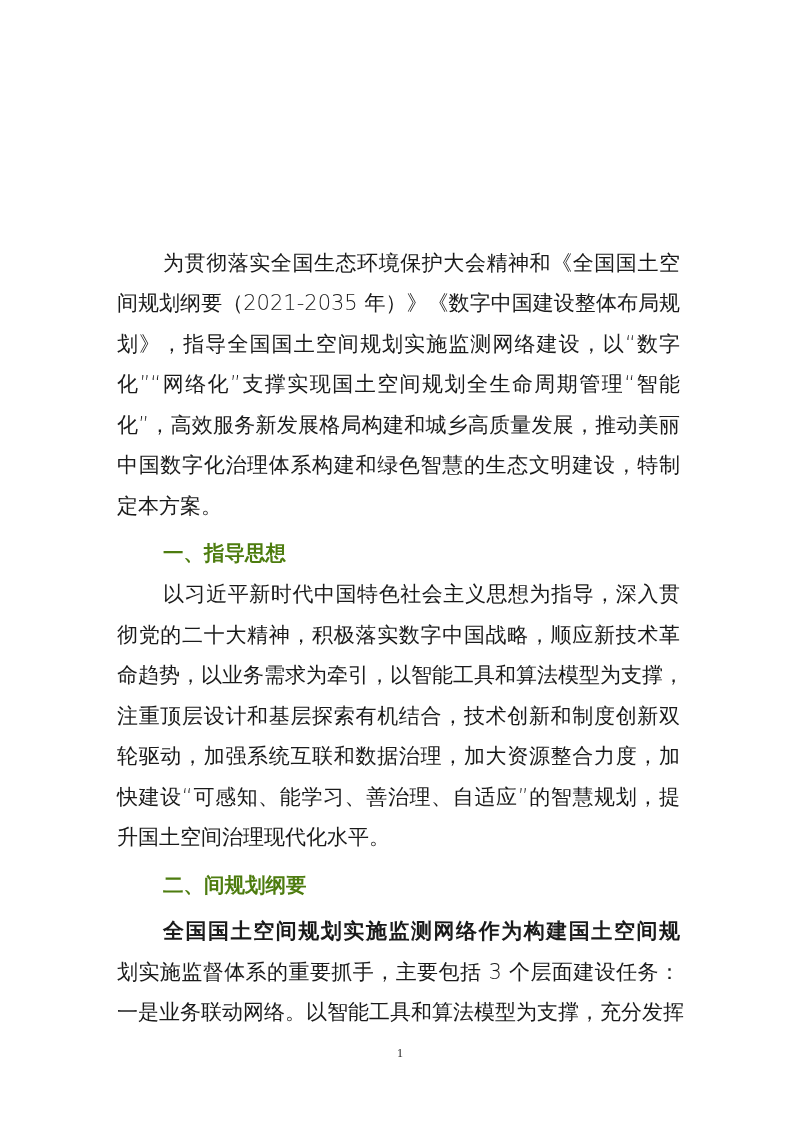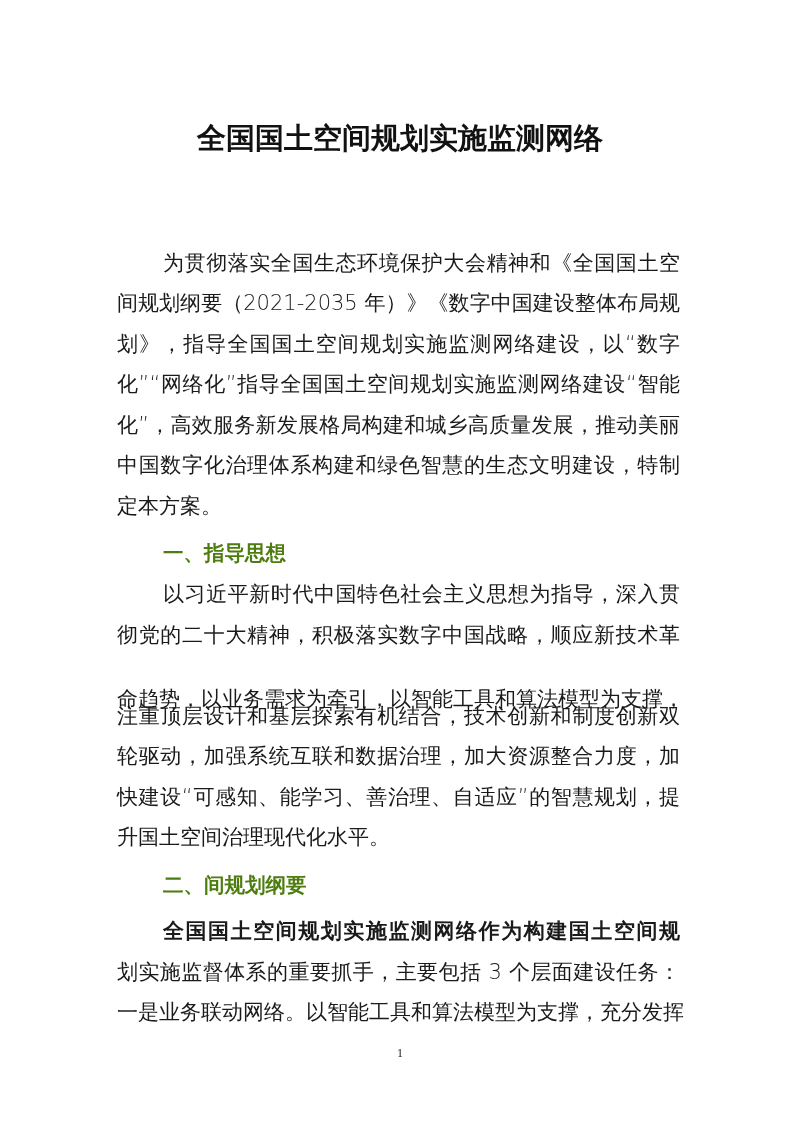--- a/index.html
+++ b/index.html
@@ -17,37 +17,36 @@
   .heading { position: absolute; left: 163px; font-size: 20.5px; line-height: 30px; height: 30px;
              font-weight: bold; color: #4d7c0f; font-family: "DejaVu Sans", "Liberation Sans", sans-serif; }
   .pagenum { position: absolute; left: 0; width: 800px; text-align: center; top: 1046px;
              font-size: 12px; color: #222; font-family: "Liberation Serif", serif; }
 </style>
 </head>
 <body>
 
 <div class="page">
 
-  <div class="title" style="top:118px;">全国国土空间规划实施监测网络</div>
 
   <div>
     <div class="line indent" style="top:248px;">为贯彻落实全国生态环境保护大会精神和《全国国土空</div>
     <div class="line" style="top:288px;">间规划纲要（2021-2035 年）》《数字中国建设整体布局规</div>
     <div class="line" style="top:329px;">划》，指导全国国土空间规划实施监测网络建设，以“数字</div>
-    <div class="line" style="top:369px;">化”“网络化”指导全国国土空间规划实施监测网络建设“智能</div>
+    <div class="line" style="top:369px;">化”“网络化”支撑实现国土空间规划全生命周期管理“智能</div>
     <div class="line" style="top:410px;">化”，高效服务新发展格局构建和城乡高质量发展，推动美丽</div>
     <div class="line" style="top:450px;">中国数字化治理体系构建和绿色智慧的生态文明建设，特制</div>
     <div class="line last" style="top:491px;">定本方案。</div>
   </div>
 
   <div>
     <div class="heading" style="top:538px;">一、指导思想</div>
     <div class="line indent" style="top:579px;">以习近平新时代中国特色社会主义思想为指导，深入贯</div>
     <div class="line" style="top:620px;">彻党的二十大精神，积极落实数字中国战略，顺应新技术革</div>
-    <div class="line" style="top:660px;margin-top:24px;">命趋势，以业务需求为牵引，以智能工具和算法模型为支撑，</div>
+    <div class="line" style="top:660px;">命趋势，以业务需求为牵引，以智能工具和算法模型为支撑，</div>
     <div class="line" style="top:701px;">注重顶层设计和基层探索有机结合，技术创新和制度创新双</div>
     <div class="line" style="top:741px;">轮驱动，加强系统互联和数据治理，加大资源整合力度，加</div>
     <div class="line" style="top:782px;">快建设“可感知、能学习、善治理、自适应”的智慧规划，提</div>
     <div class="line last" style="top:822px;">升国土空间治理现代化水平。</div>
   </div>
 
   <div>
     <div class="heading" style="top:870px;">二、间规划纲要</div>
     <div class="line indent" style="top:916px;font-weight:bold;">全国国土空间规划实施监测网络作为构建国土空间规</div>
     <div class="line" style="top:957px;">划实施监督体系的重要抓手，主要包括 3 个层面建设任务：</div>

